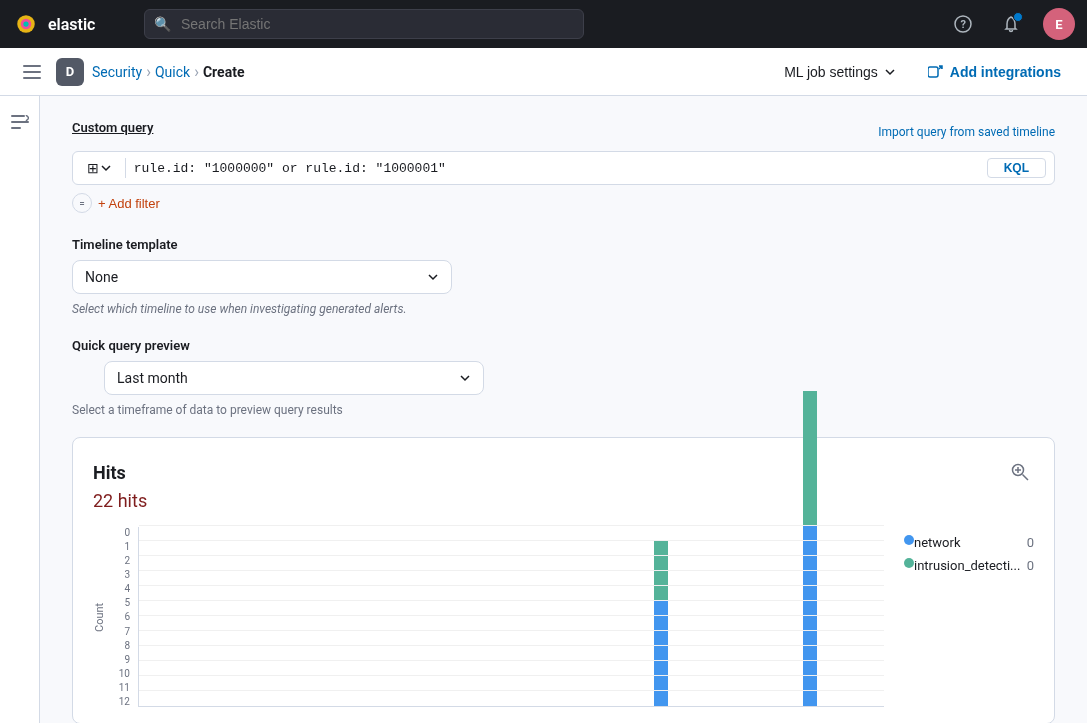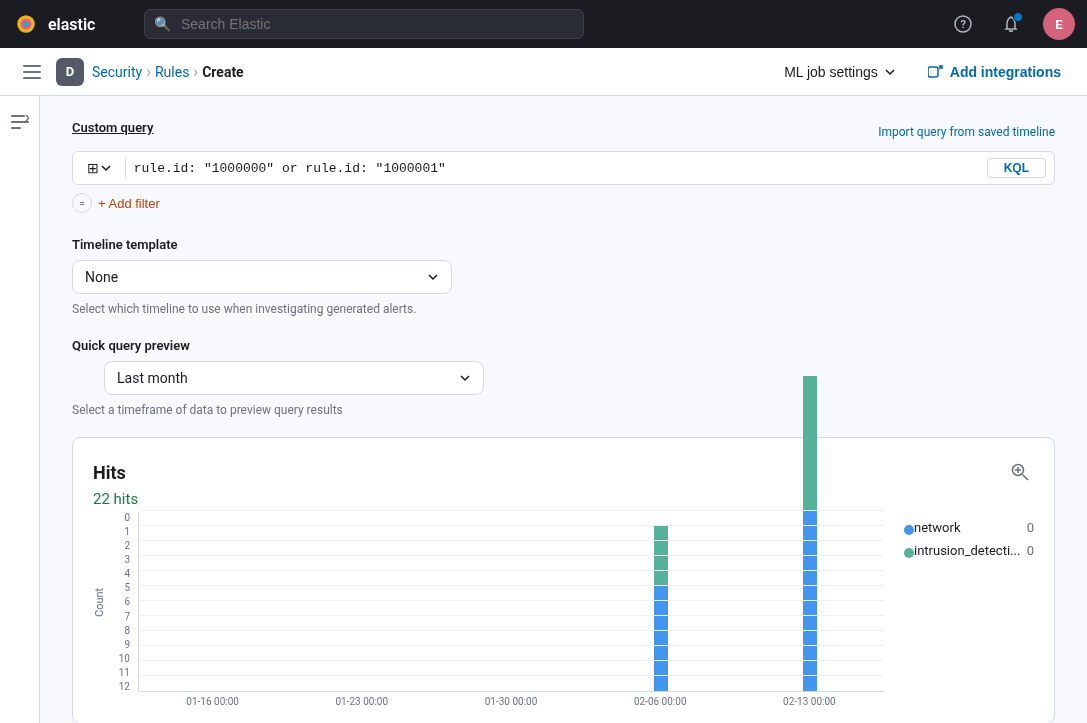--- a/index.html
+++ b/index.html
@@ -318,20 +318,21 @@
       cursor: pointer;
       font-size: 14px;
       color: #1a1c21;
     }
     .select-hint {
       font-size: 12px;
       color: #6c7280;
       margin-top: 6px;
       max-width: 500px;
       line-height: 1.5;
+      font-style: italic;
     }
 
     
     .preview-row {
       display: flex;
       align-items: center;
       gap: 12px;
       margin-bottom: 8px;
     }
     .preview-btn {
@@ -362,23 +363,23 @@
       align-items: center;
       justify-content: space-between;
       margin-bottom: 4px;
     }
     .hits-title {
       font-size: 18px;
       font-weight: 700;
       color: #1a1c21;
     }
     .hits-count {
-      font-size: 15px;
-      color: #15803d;
-      margin-bottom: 4px;
+      font-size: 18px;
+      color: #7f1d1d;
+      margin-bottom: 16px;
     }
     .y-axis {
       display: flex;
       flex-direction: column-reverse;
       justify-content: space-between;
       padding-right: 8px;
       font-size: 10px;
       color: #6c7280;
       height: 180px;
       text-align: right;
@@ -449,21 +450,21 @@
     .legend {
       display: flex;
       flex-direction: column;
       gap: 8px;
       margin-left: 20px;
       padding-top: 8px;
       min-width: 130px;
     }
     .legend-item {
       display: flex;
-      align-items: flex-end;
+      align-items: flex-start;
       gap: 0;
       font-size: 13px;
       color: #1a1c21;
     }
     .legend-dot {
       width: 10px;
       height: 10px;
       border-radius: 50%;
     }
     .legend-count {
@@ -524,21 +525,21 @@
         <rect y="12" width="18" height="2" rx="1" fill="#6c7280"></rect>
       </svg>
   </div>
   <div class="breadcrumb-d">D</div>
 
   <div class="breadcrumb-item">
     <span>Security</span>
   </div>
   <span class="breadcrumb-sep">›</span>
   <div class="breadcrumb-item">
-    <span>Rules</span>
+    <span>Quick</span>
   </div>
   <span class="breadcrumb-sep">›</span>
   <div class="breadcrumb-item active">
     <span>Create</span>
   </div>
 
   <div class="nav-right-btns">
     <button class="ml-settings-btn">
       <span>ML job settings</span>
       <svg width="12" height="12" viewBox="0 0 12 12">
@@ -684,27 +685,20 @@
                 </div>
               </div>
               <div class="bar-group">
                 <div class="bar-stack">
                   <div class="bar-seg bar-network" style="height:calc(12/12*180px)"></div>
                   <div class="bar-seg bar-intrusion" style="height:calc(9/12*180px)"></div>
                 </div>
               </div>
             </div>
 
-            <div class="x-axis">
-              <span class="x-label">01-16 00:00</span>
-              <span class="x-label">01-23 00:00</span>
-              <span class="x-label">01-30 00:00</span>
-              <span class="x-label">02-06 00:00</span>
-              <span class="x-label">02-13 00:00</span>
-            </div>
           </div>
         </div>
 
         <div class="legend">
           <div class="legend-item">
             <div class="legend-dot" style="background:#4296ef"></div>
             <span>network</span>
             <span class="legend-count">0</span>
           </div>
           <div class="legend-item">

